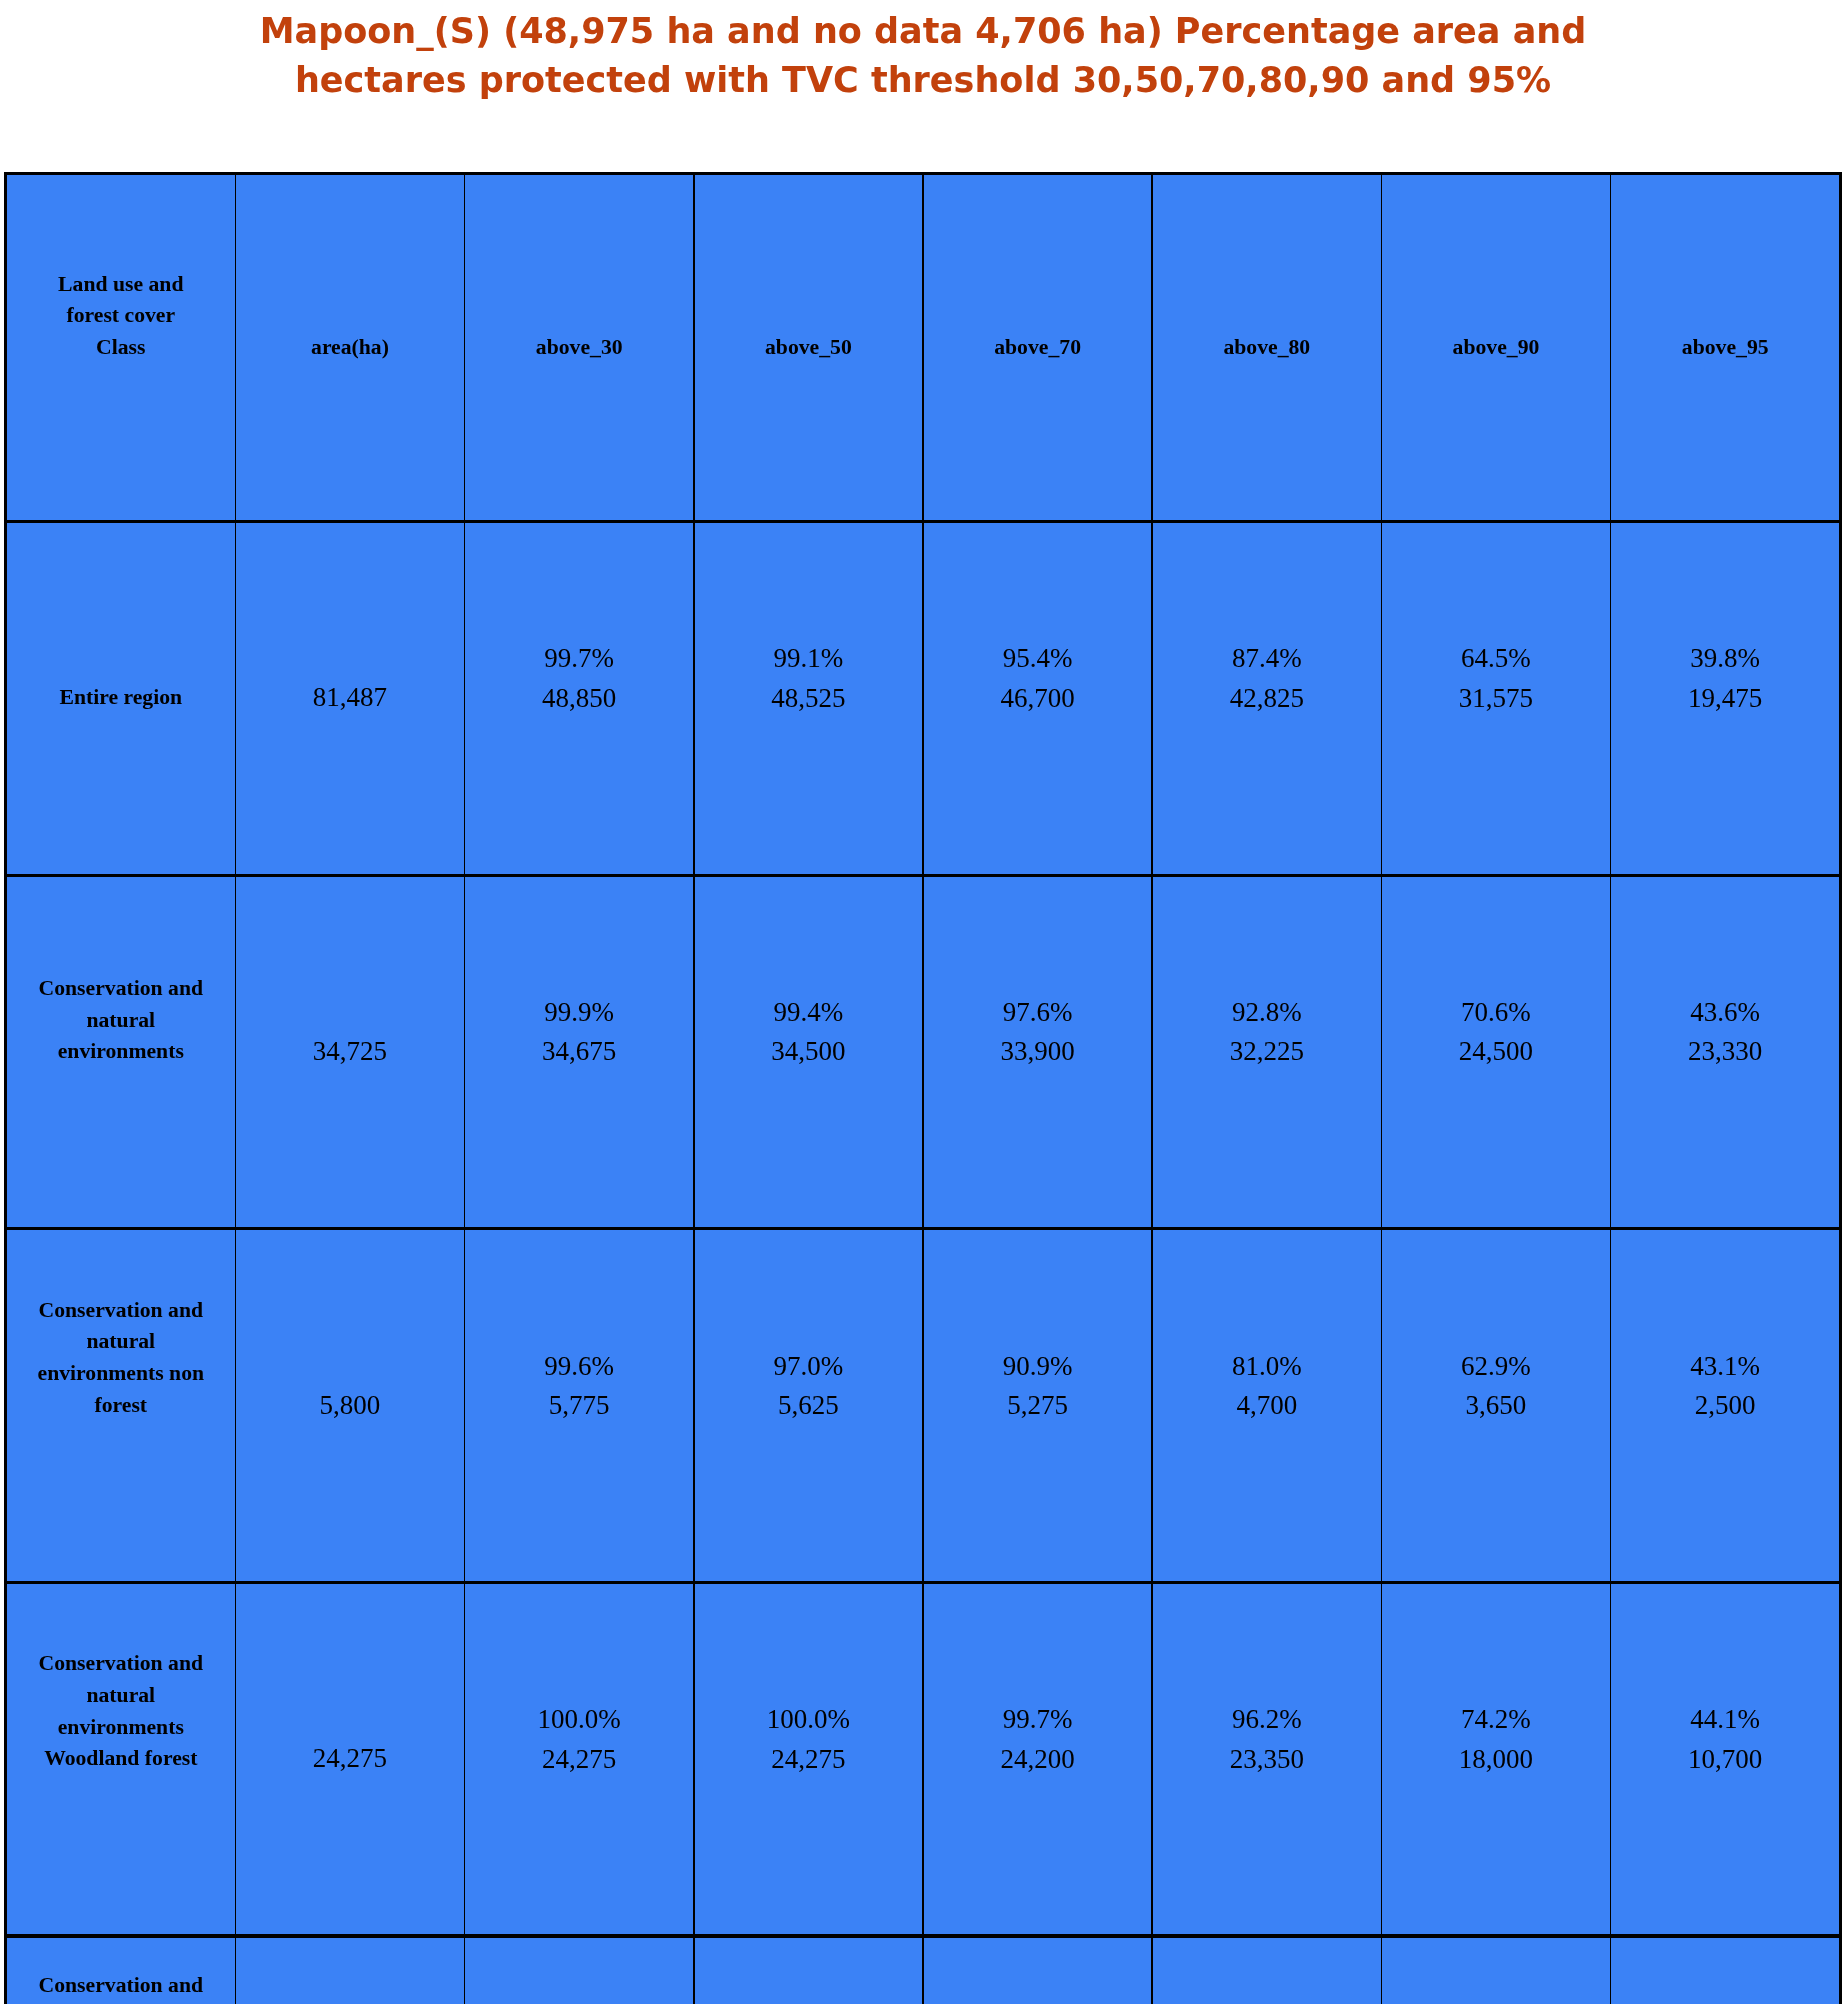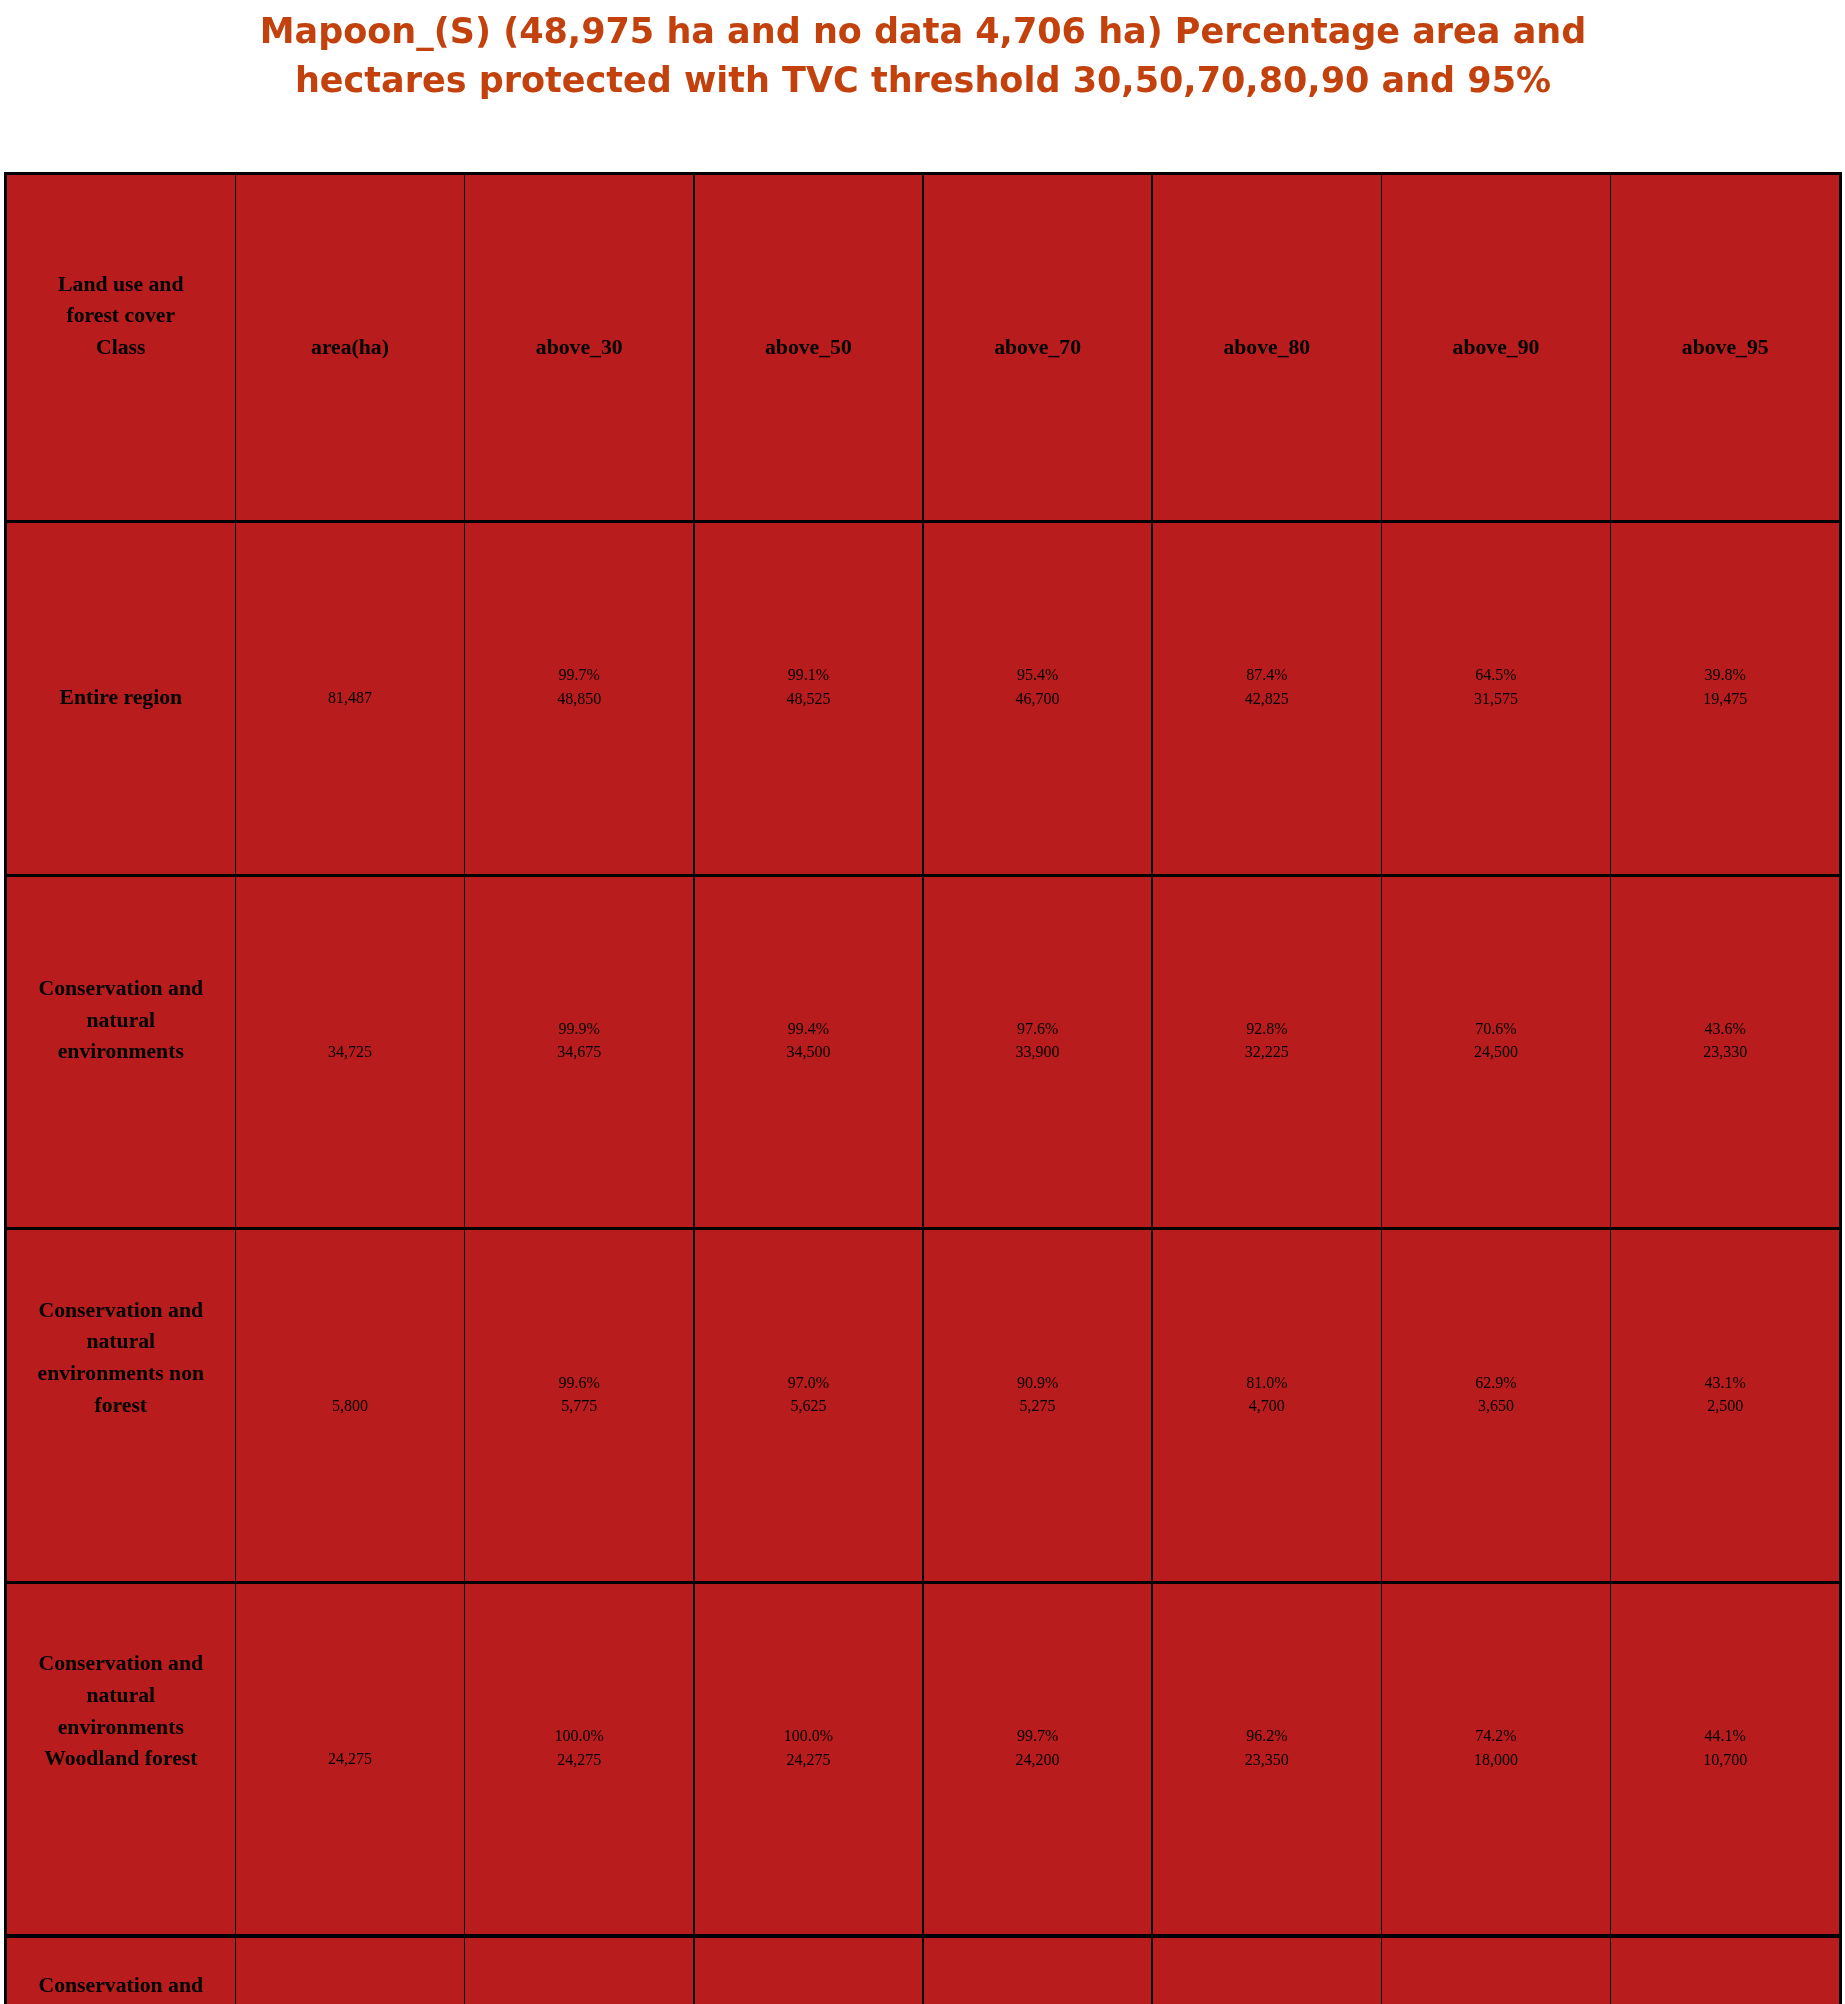--- a/index.html
+++ b/index.html
@@ -16,26 +16,26 @@
   }
   
   .tbl{
     position:absolute;left:4px;top:172px;width:1838px;height:2119px;
     box-sizing:border-box;border:3.2px solid #000;background:#000;
     display:grid;
     grid-template-columns:repeat(8,1fr);
     grid-template-rows:345px repeat(5,1fr);
     column-gap:1.6px;row-gap:3.2px;
   }
-  .cell{position:relative;background:#b91c1c;}
+  .cell{position:relative;background:#3b82f6;}
   .ct{
     position:absolute;left:4px;right:4px;top:50%;
     transform:translateY(calc(-100% + 0.73em));
     text-align:center;white-space:pre-line;
-    font-size:16px;line-height:1.46;
+    font-size:27px;line-height:1.46;
   }
   .hdr .ct,.lbl .ct{font-weight:bold;font-size:21.7px;}
 </style>
 </head>
 <body>
 
 <div class="title">Mapoon_(S) (48,975 ha and no data 4,706 ha) Percentage area and
 hectares protected with TVC threshold 30,50,70,80,90 and 95%</div>
 
 <div class="tbl">

